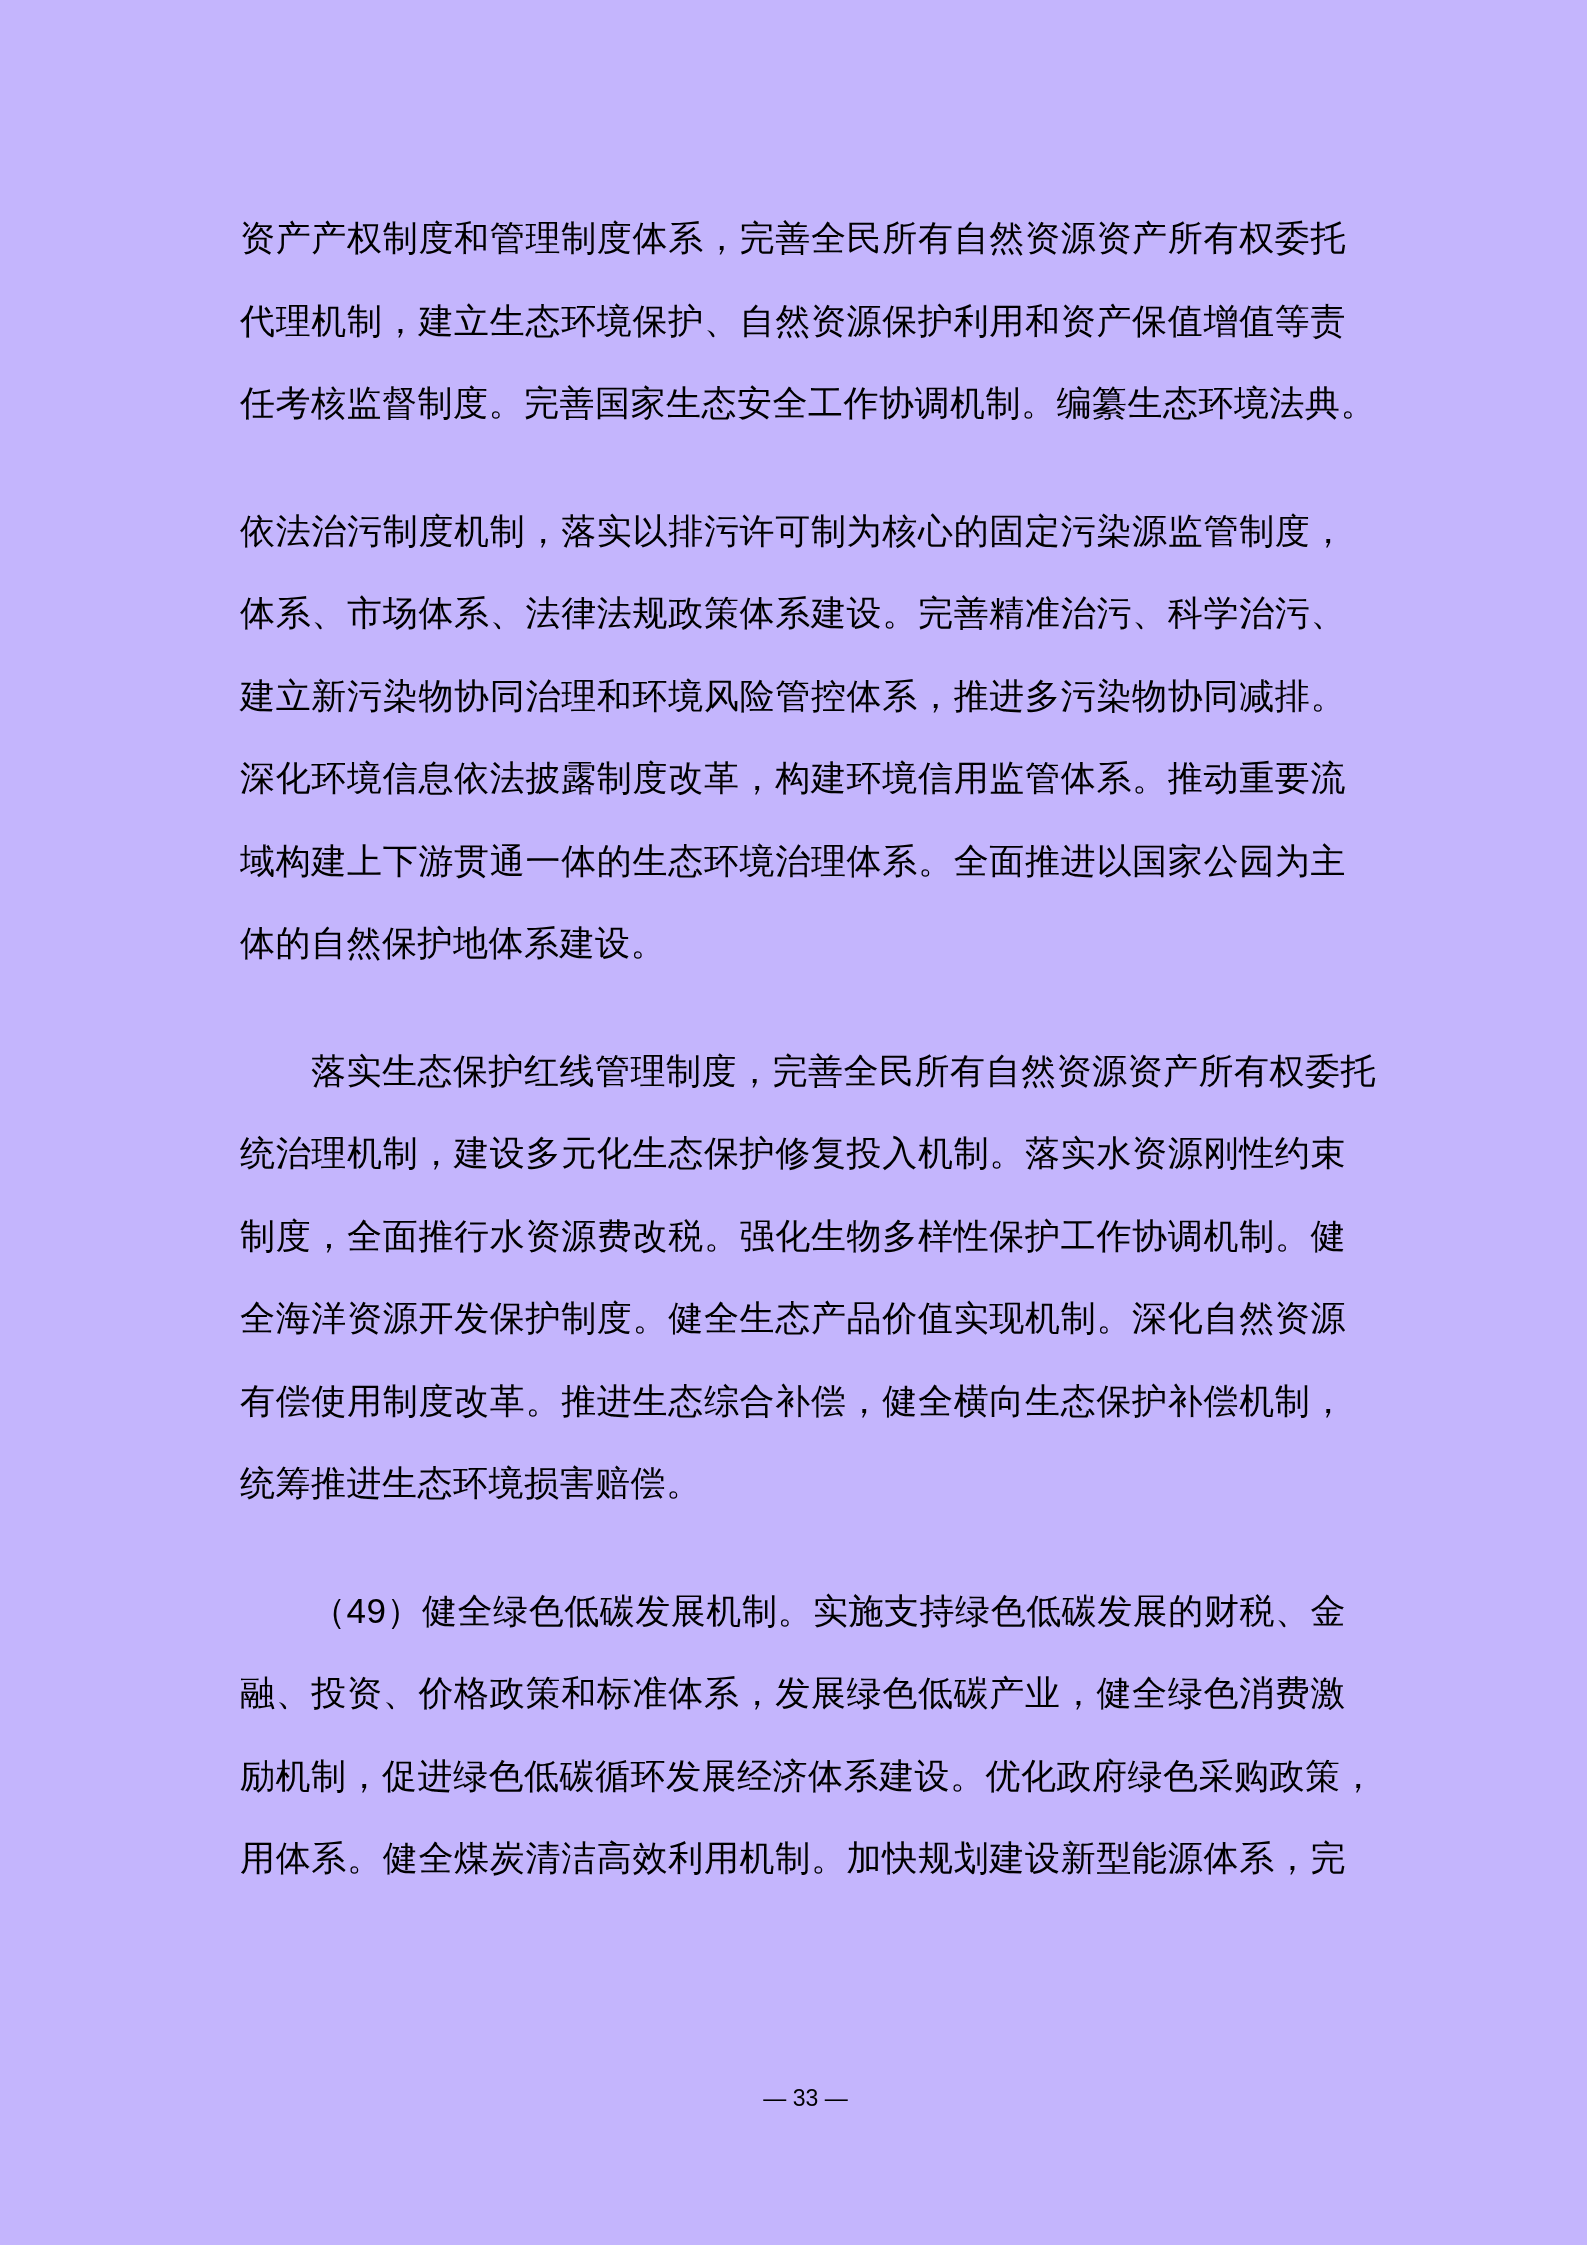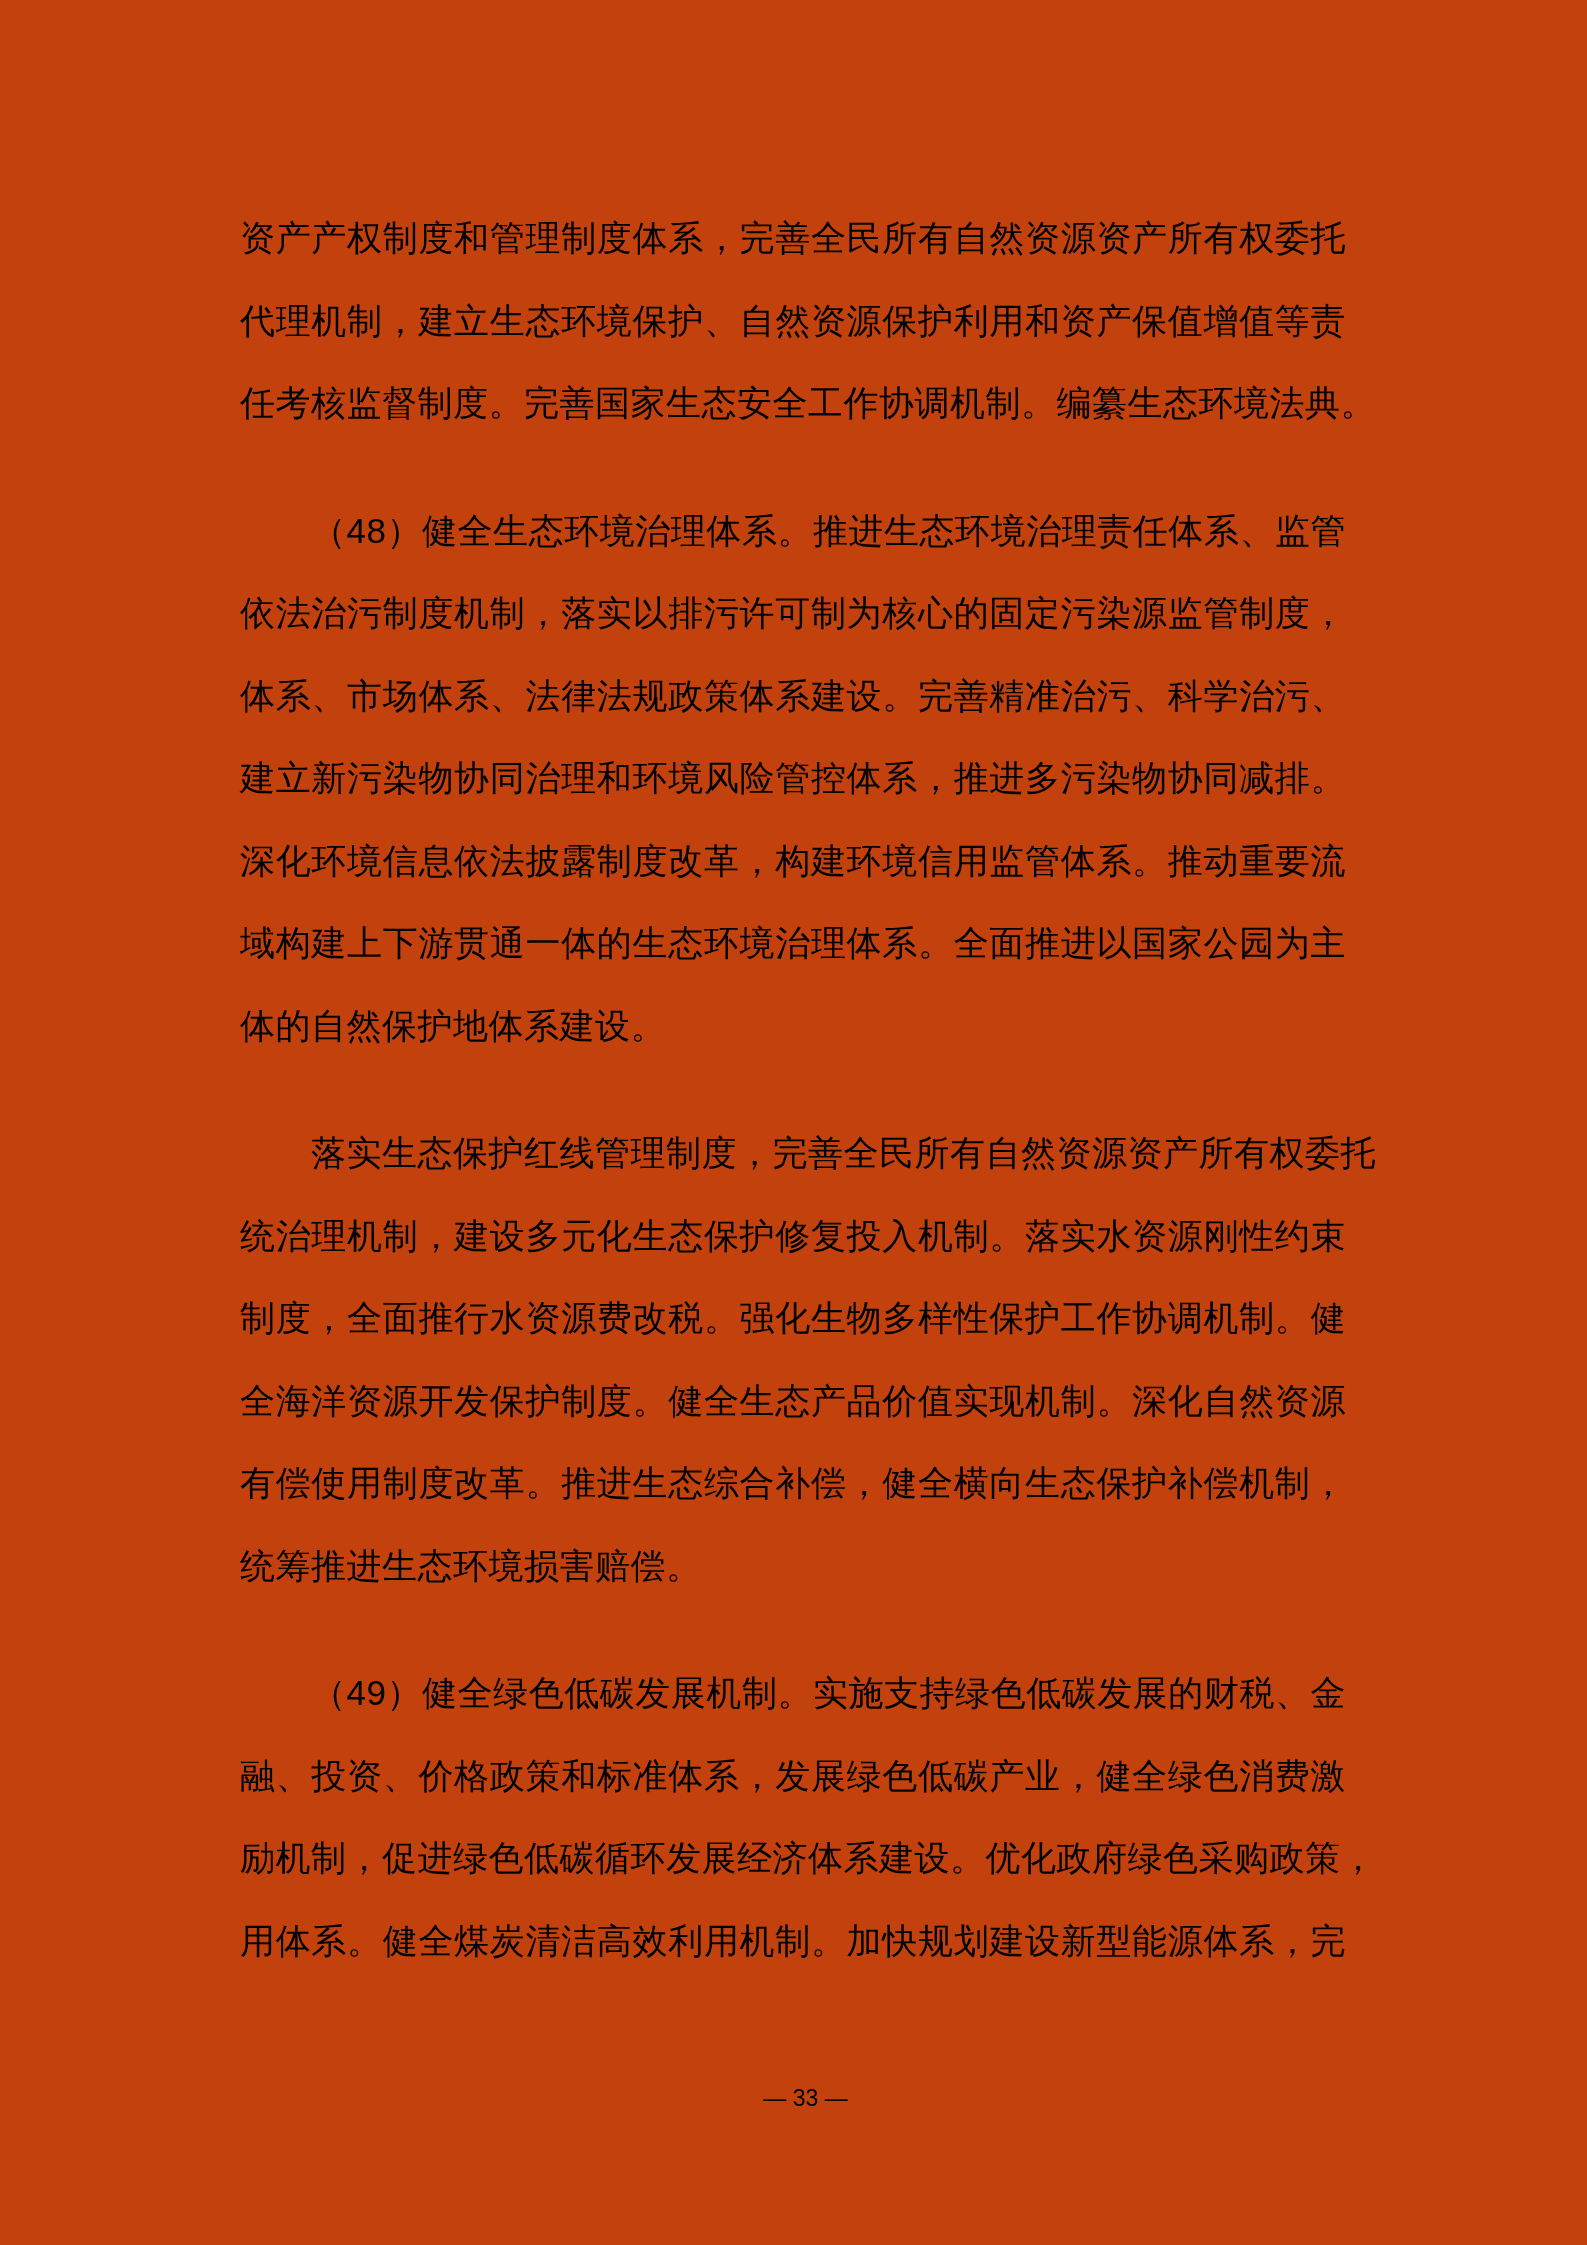--- a/index.html
+++ b/index.html
@@ -4,21 +4,21 @@
 <style>
   html, body {
     margin: 0;
     padding: 0;
     background: #ffffff;
   }
   .page {
     position: relative;
     width: 1587px;
     height: 2245px;
-    background: #c2410c;
+    background: #c4b5fd;
     color: #000000;
     font-family: "Liberation Sans", sans-serif;
     overflow: hidden;
   }
   .text-block {
     position: absolute;
     left: 240px;
     top: 197px;
     width: 1106px;
   }
@@ -64,21 +64,20 @@
 <div class="page">
   <div class="text-block">
 
     <div class="para">
       <div class="line">资产产权制度和管理制度体系，完善全民所有自然资源资产所有权委托</div>
       <div class="line">代理机制，建立生态环境保护、自然资源保护利用和资产保值增值等责</div>
       <div class="line">任考核监督制度。完善国家生态安全工作协调机制。编纂生态环境法典。</div>
     </div>
 
     <div class="para">
-      <div class="line first">（48）健全生态环境治理体系。推进生态环境治理责任体系、监管</div>
       <div class="line">依法治污制度机制，落实以排污许可制为核心的固定污染源监管制度，</div>
       <div class="line">体系、市场体系、法律法规政策体系建设。完善精准治污、科学治污、</div>
       <div class="line">建立新污染物协同治理和环境风险管控体系，推进多污染物协同减排。</div>
       <div class="line">深化环境信息依法披露制度改革，构建环境信用监管体系。推动重要流</div>
       <div class="line">域构建上下游贯通一体的生态环境治理体系。全面推进以国家公园为主</div>
       <div class="line short">体的自然保护地体系建设。</div>
     </div>
 
     <div class="para">
       <div class="line first">落实生态保护红线管理制度，完善全民所有自然资源资产所有权委托</div>

